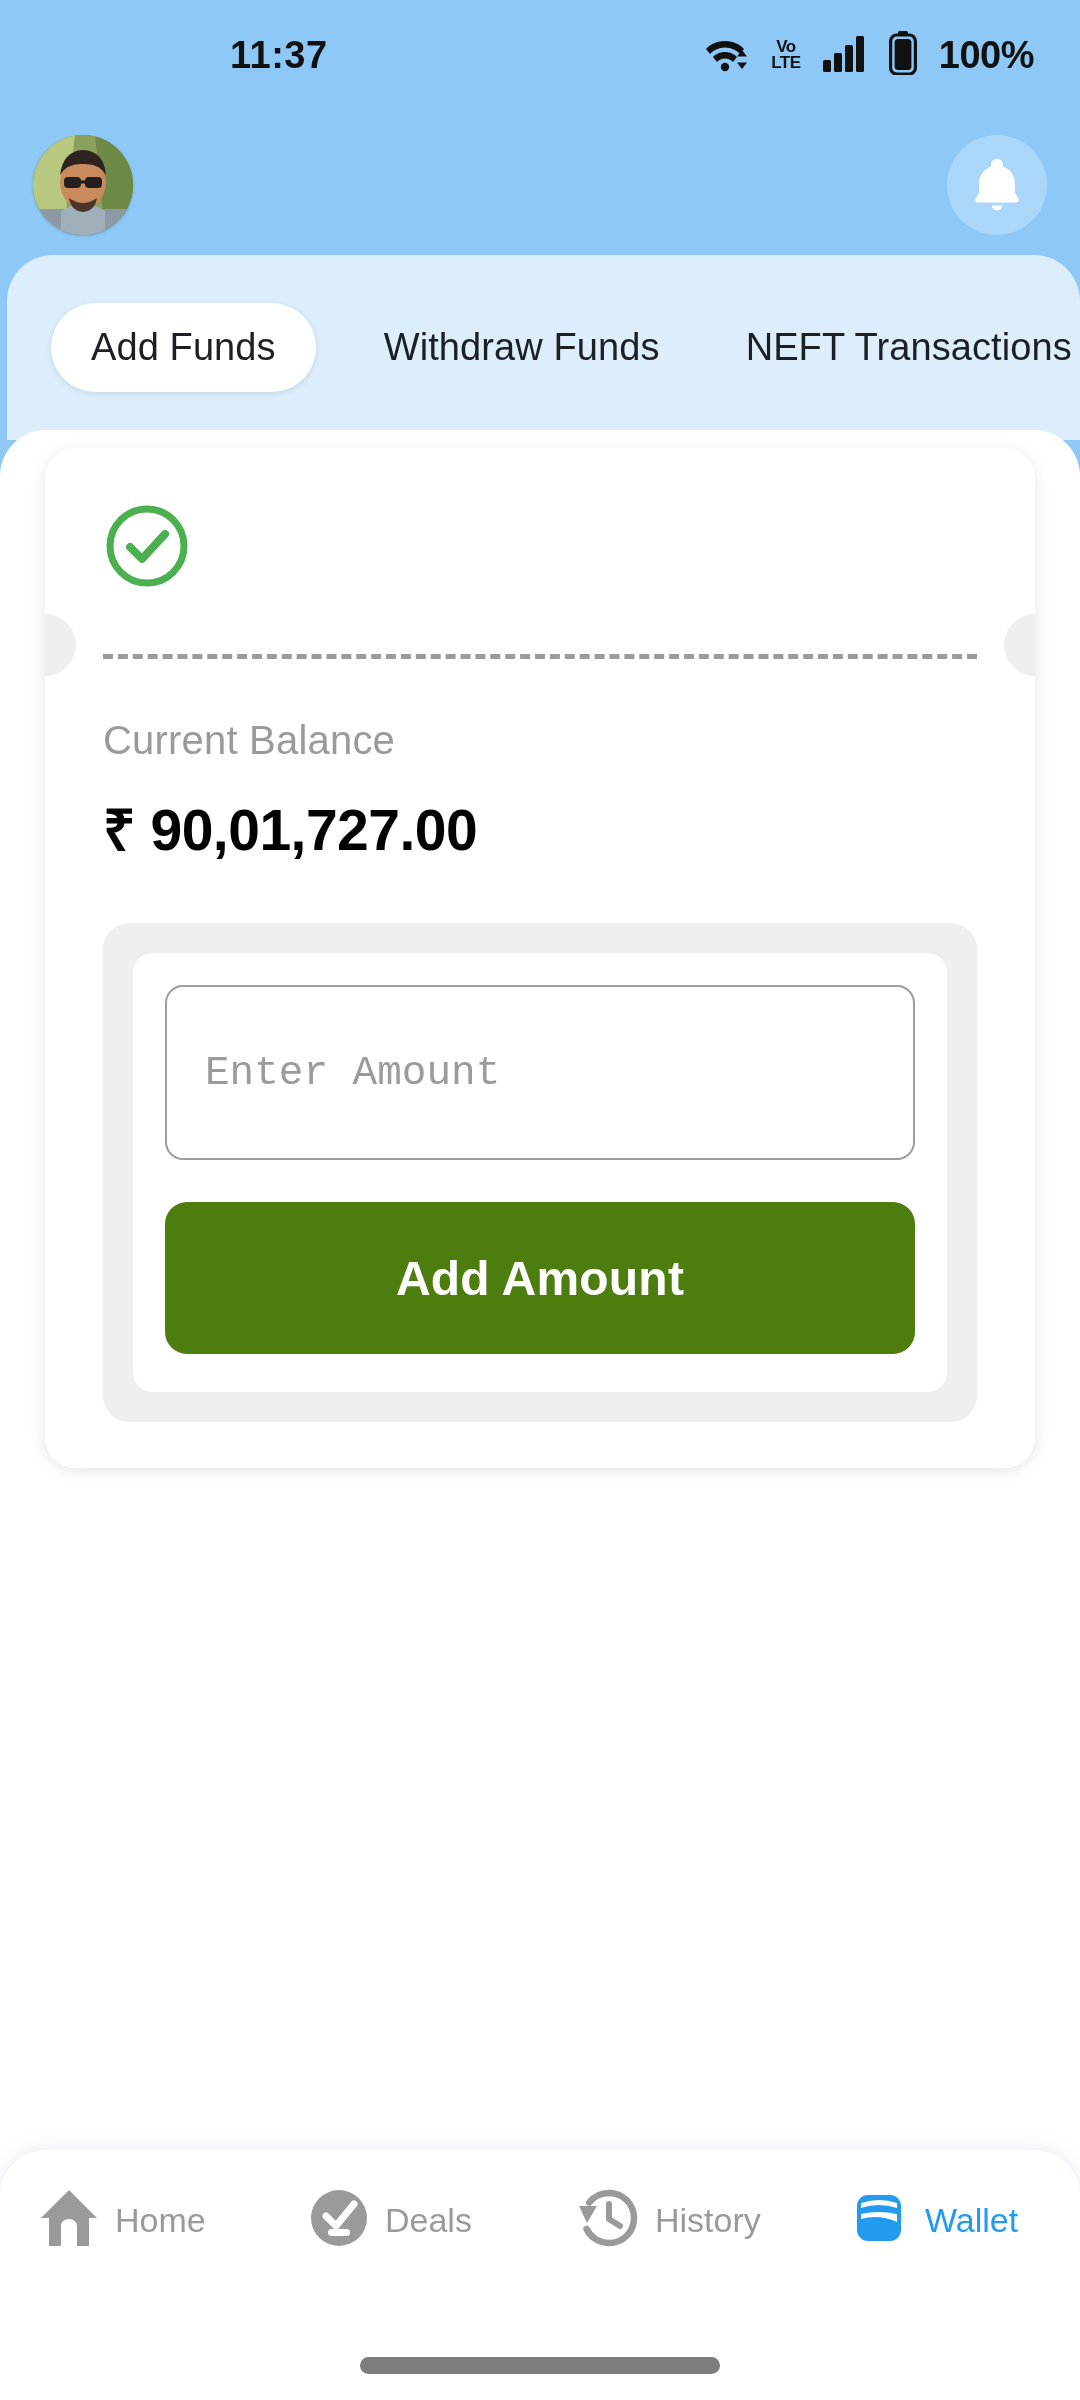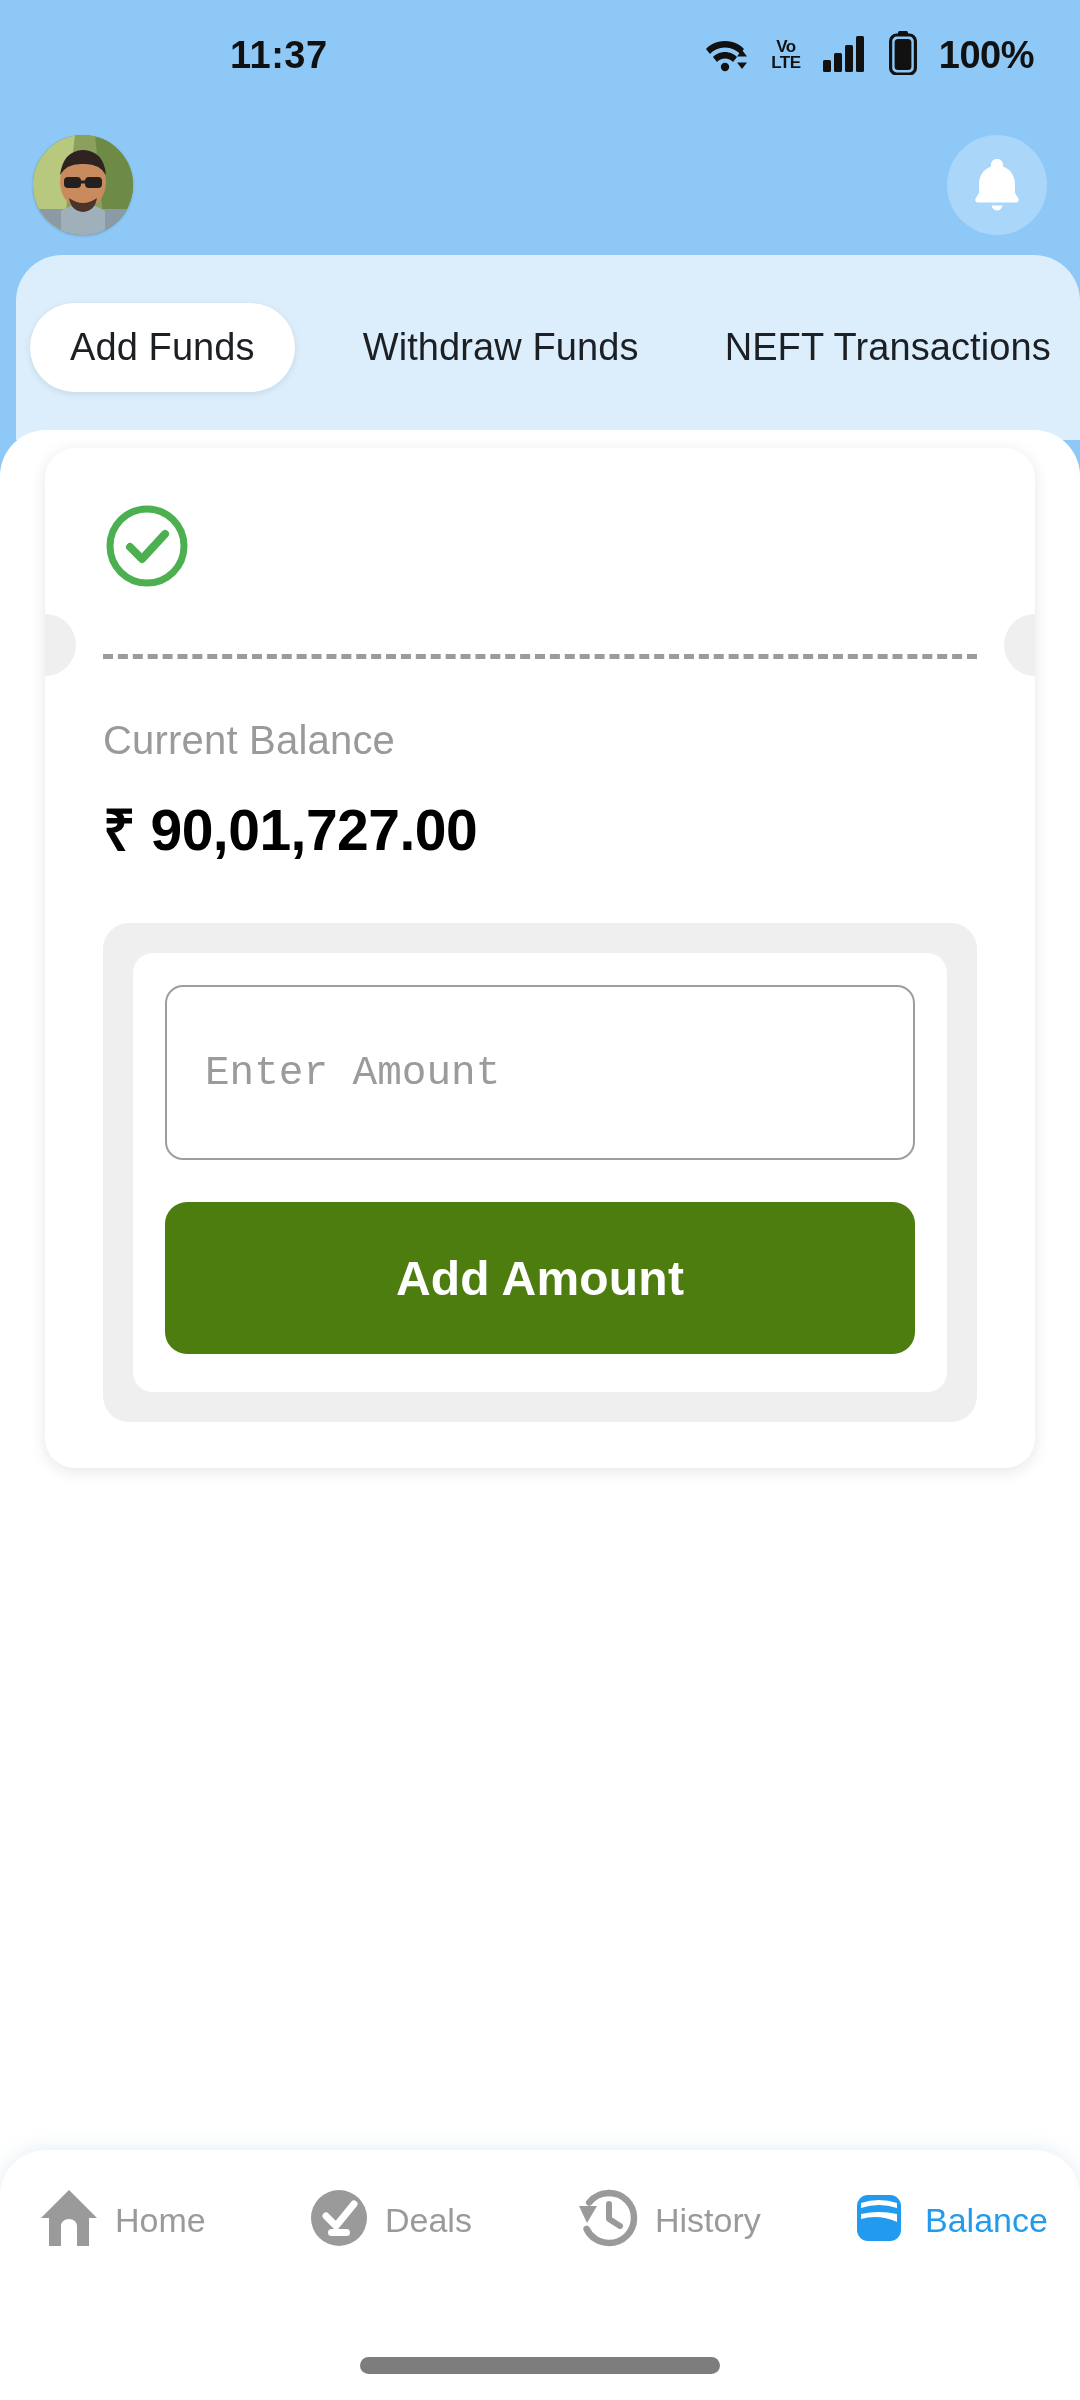--- a/index.html
+++ b/index.html
@@ -54,25 +54,25 @@
   .avatar svg { display:block; width:100%; height:100%; }
   .bell-btn {
     margin-left:auto;
     width:100px; height:100px; border-radius:50%;
     background:rgba(255,255,255,.26);
     display:flex; align-items:center; justify-content:center;
   }
 
   
   .tabstrip {
-    position:absolute; top:255px; left:16px; right:0; height:185px;
+    position:absolute; top:255px; left:7px; right:0; height:185px;
     background:#DCEEFB;
     border-radius:46px 46px 0 0;
     display:flex; align-items:center;
-    padding-left:14px;
+    padding-left:44px;
     overflow:hidden;
   }
   .tab {
     font-size:38px; color:#1c1f23; white-space:nowrap;
     padding:0 18px; letter-spacing:.1px;
   }
   .tab.active {
     background:#ffffff;
     border-radius:48px;
     padding:23px 40px;
@@ -310,19 +310,19 @@
     </div>
 
     <div class="navitem active">
       <span>
         <svg width="68" height="64" viewBox="0 0 68 64">
           <rect x="12" y="9" width="44" height="46" rx="11" fill="#229BEF"></rect>
           <path d="M16 17 Q34 11 52 17 L52 22 Q34 16 16 22 Z" fill="#ffffff"></path>
           <path d="M16 28 Q34 24 52 28 L52 36 Q34 28 16 33 Z" fill="#ffffff"></path>
         </svg>
       </span>
-      <span class="navlabel">Balance</span>
+      <span class="navlabel">Wallet</span>
     </div>
 
     <div class="gesturebar"></div>
   </div>
 
 </div>
 
 </body></html>

